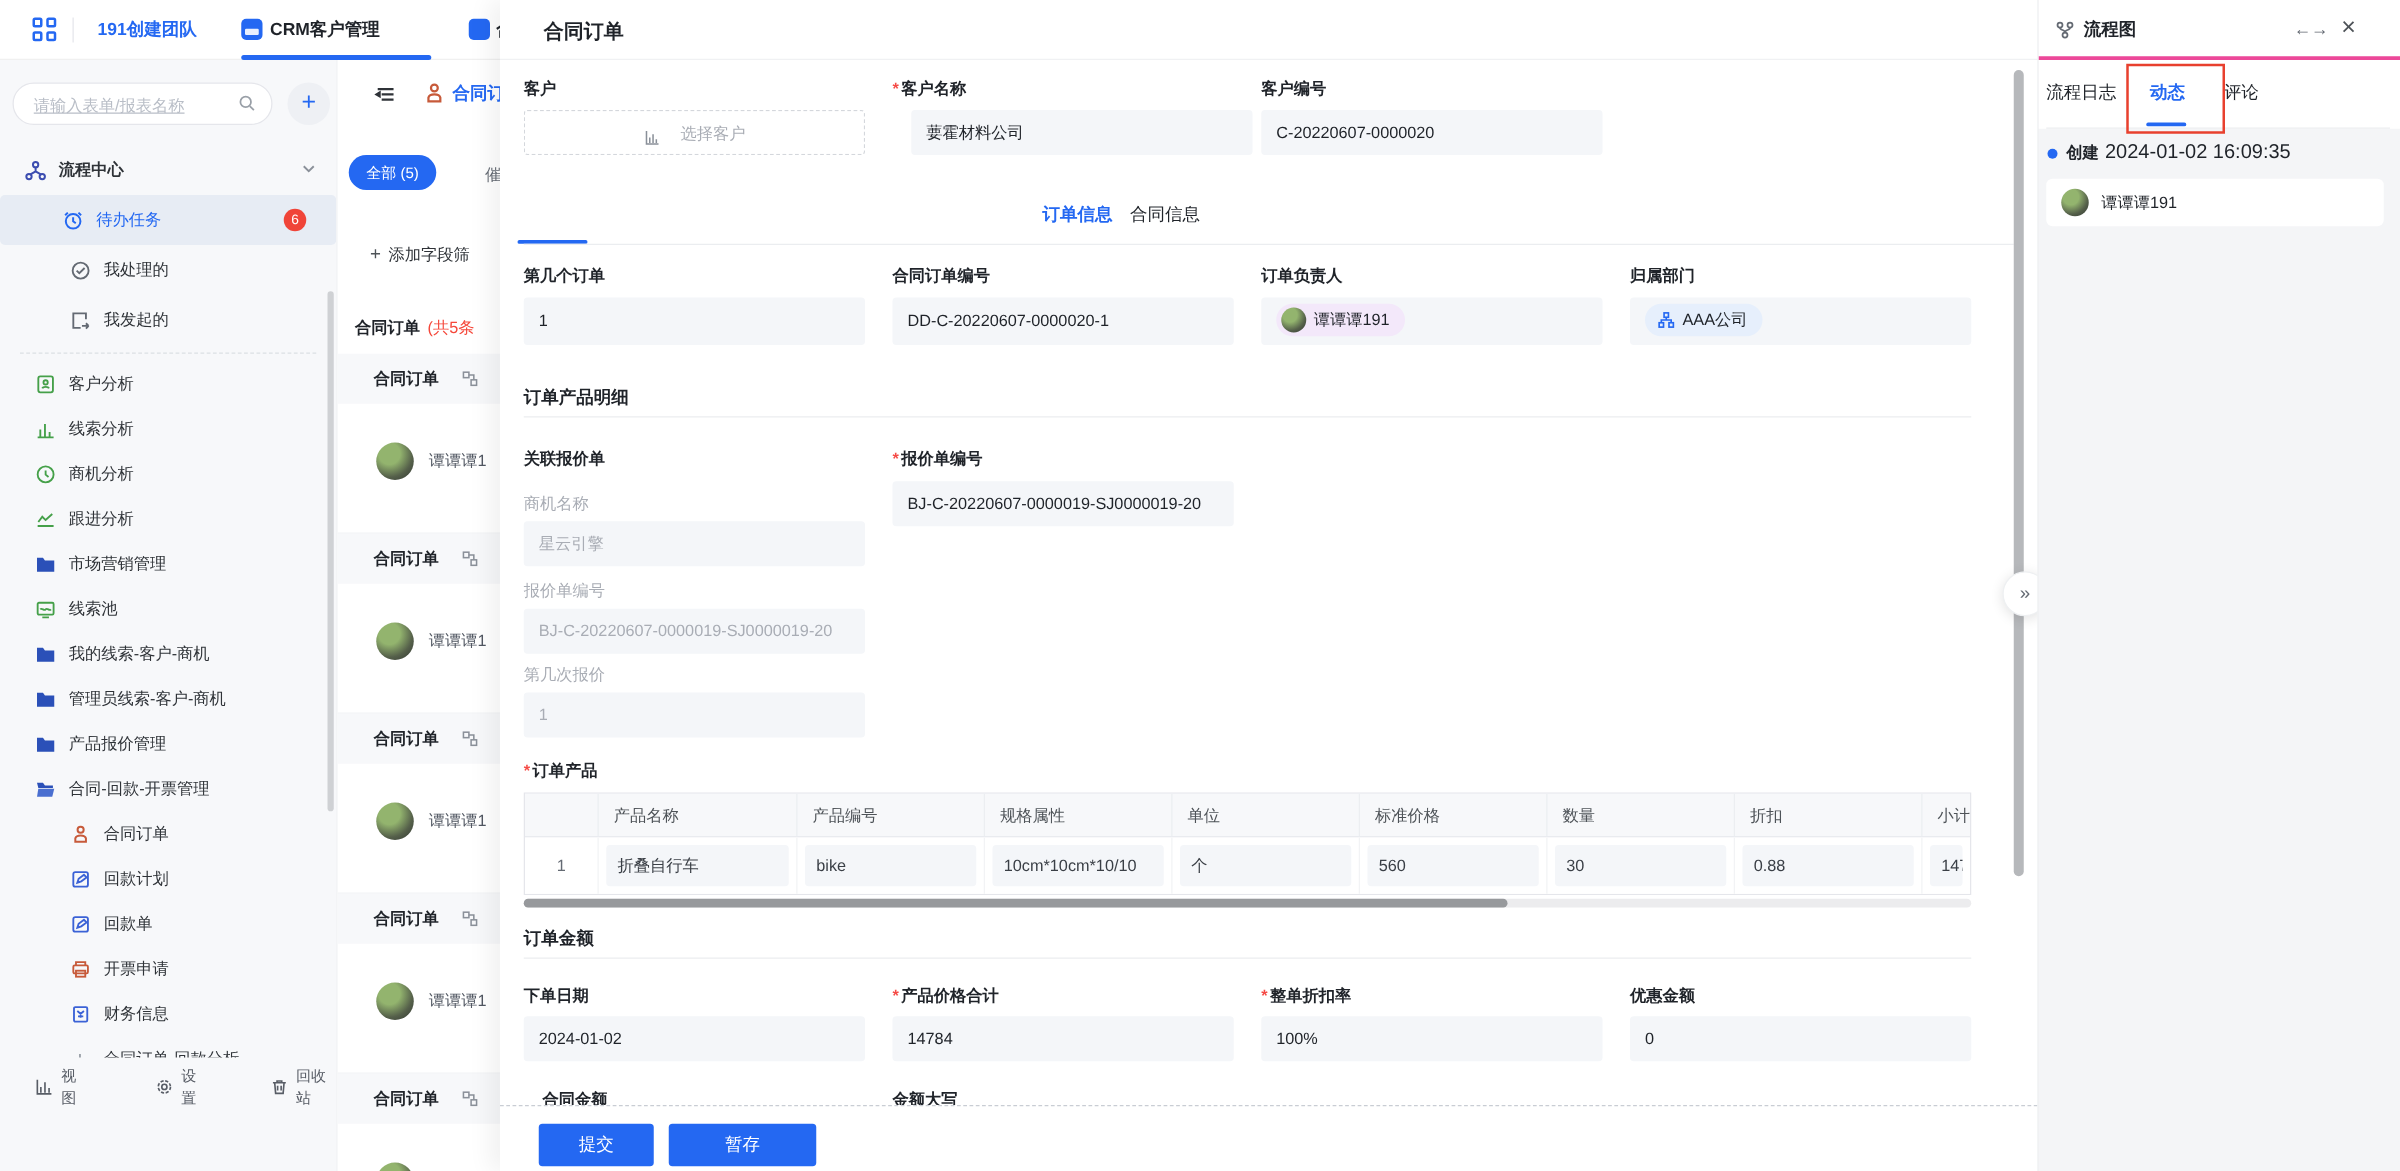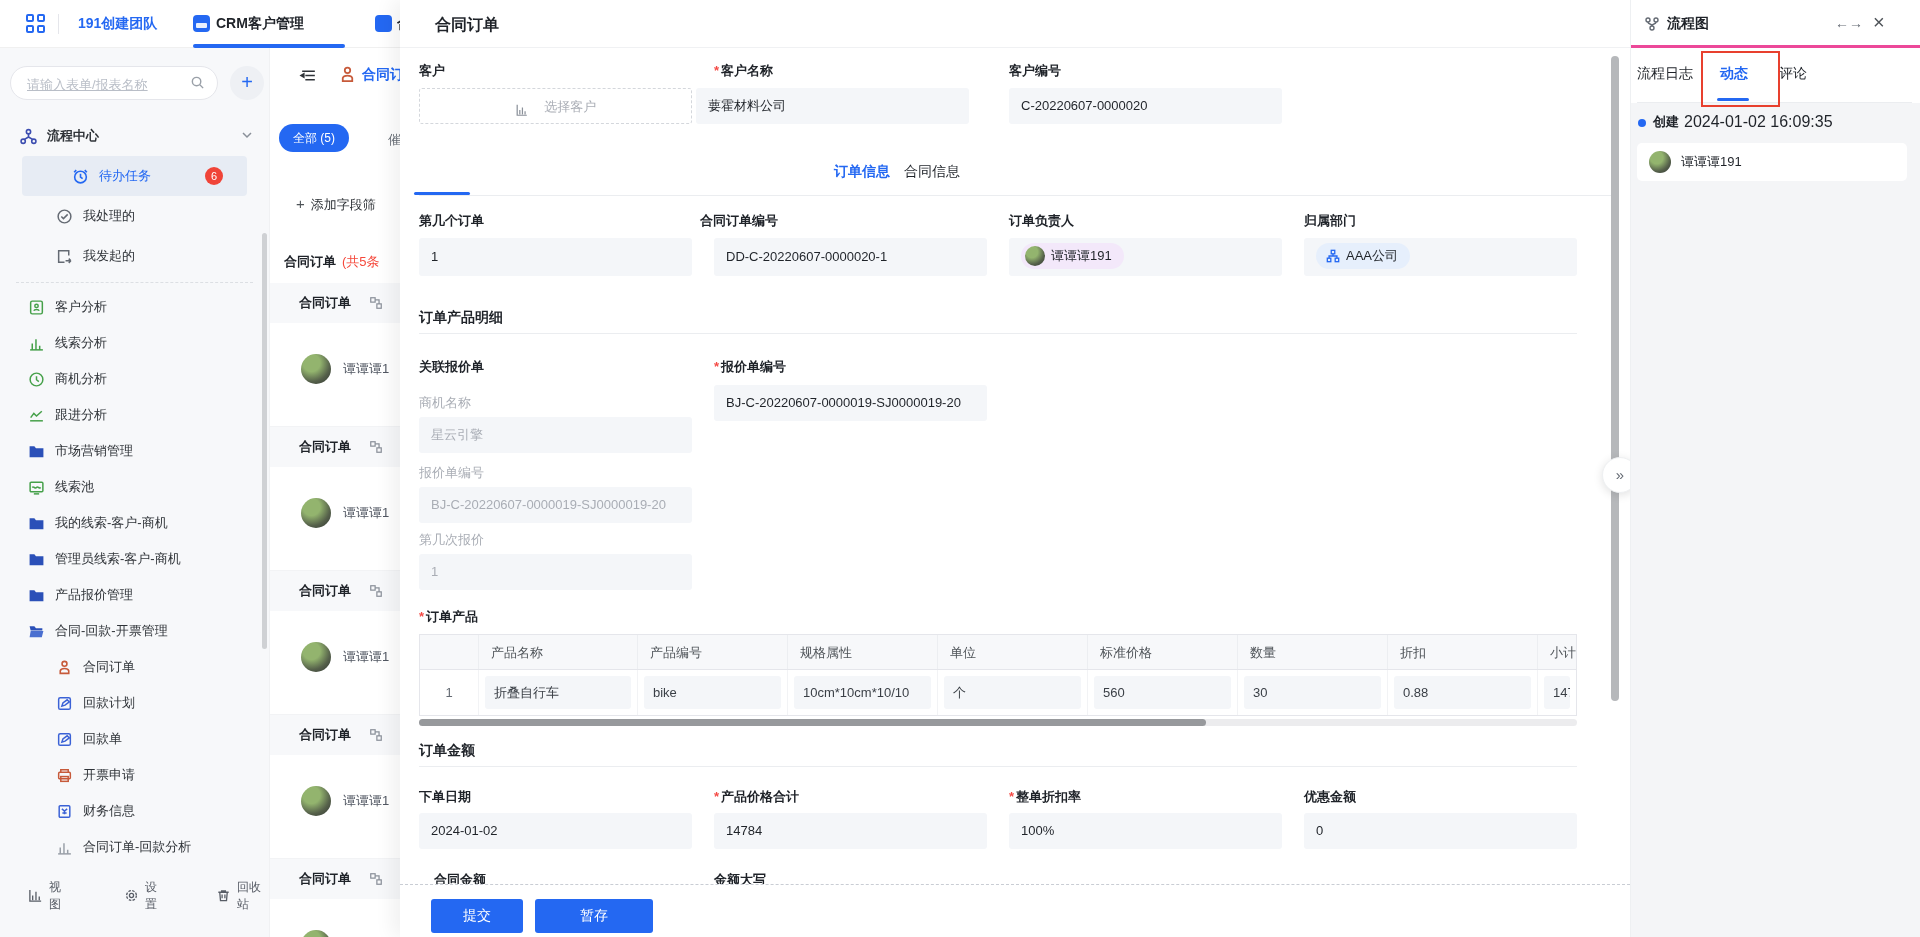--- a/index.html
+++ b/index.html
@@ -27,26 +27,26 @@
   .sb-search .ph { position:absolute; left:16px; top:9px; font-size:13px; color:#b9bec7;text-decoration:underline; }
   .sb-search .mag { position:absolute; right:12px; top:8px; }
   .sb-plus { left:230px; top:18px; width:34px; height:34px; border-radius:50%; background:#eef0f4; text-align:center; line-height:32px; font-size:20px; color:#2468f2; }
   #side-menu { left:0; top:68px; width:269px; }
   .side-item { position:relative; height:36px; display:flex; align-items:center; font-size:13px; color:#2f3338; cursor:pointer; }
   .side-item.lv0 { padding-left:28px; }
   .side-item.grp { height:40px; padding-left:20px; font-weight:600; }
   .side-item.lv1 { height:40px; padding-left:56px; }
   .side-item.lv1b { padding-left:56px; }
   .side-item .si-icon { width:17px; height:17px; margin-right:10px; display:inline-flex; }
-  .side-item.active { background:#e7ecf4; color:#2468f2; border-radius:4px; margin:0 22px; }
+  .side-item.active { background:#e7ecf4; color:#2468f2; border-radius:4px; margin:0 0; }
   .side-item.active.lv1 { padding-left:50px; }
   .badge { position:absolute; right:24px; top:11px; min-width:18px; height:18px; border-radius:9px; background:#f04438; color:#fff; font-size:11px; text-align:center; line-height:18px; padding:0 4px; }
   .grp-chev { position:absolute; right:16px; top:13px; }
   .sb-divider { margin:6px 16px; border-top:1px dashed #dcdfe3; height:1px; }
-  #sb-footer { left:0; top:824px; width:269px; height:47px; background:#f7f8fa; display:flex; }
+  #sb-footer { left:0; top:798px; width:269px; height:47px; background:#f7f8fa; display:flex; }
   .sbf-item { display:flex; align-items:center; gap:6px; font-size:12px; color:#585d66; margin-left:28px; }
   .sbf-item:nth-child(2){ margin-left:54px; } .sbf-item:nth-child(3){ margin-left:50px; }
   .sb-scrollbar { left:262px; top:185px; width:5px; height:416px; background:#cfd1d4; border-radius:3px; }
 
   
   #listpanel { left:269px; top:48px; width:131px; height:889px; background:#fff; border-left:1px solid #f0f1f3; overflow:hidden; }
   .lp-filter { position:absolute; left:29px; top:18px; }
   .lp-stamp { position:absolute; left:68px; top:17px; }
   .lp-title { position:absolute; left:92px; top:18px; font-size:14px; color:#2468f2; font-weight:600; white-space:nowrap; }
   .lp-pill { position:absolute; left:9px; top:76px; height:28px; border-radius:14px; background:#2468f2; color:#fff; font-size:12px; line-height:28px; padding:0 14px; white-space:nowrap; }
@@ -493,32 +493,32 @@
 
     <div class="lbl" style="left:19px; top:62px;">客户</div>
     <div class="box dashed" style="left:19px; top:88px;">
       <span class="ic"><svg class="ic" style="display:inline" width="14" height="14" viewBox="0 0 16 16" fill="none" stroke="#8a9099" stroke-width="1.4">
             <path d="M2.5 2v12h11"></path>
             <path d="M5.5 13V8M8.5 13V5M11.5 13V9.5"></path>
           </svg></span>
       <span>选择客户</span>
     </div>
     <div class="lbl req" style="left:314px; top:62px;">客户名称</div>
-    <div class="box" style="left:296px; top:88px;">葽霍材料公司</div>
+    <div class="box" style="left:329px; top:88px;">葽霍材料公司</div>
     <div class="lbl" style="left:609px; top:62px;">客户编号</div>
     <div class="box" style="left:609px; top:88px;">C-20220607-0000020</div>
 
     <div class="md-tab on" style="left:434px;">订单信息</div>
     <div class="md-tab" style="left:504px;">合同信息</div>
     <div class="md-tab-underline" style="left:14px; top:192px; position:absolute;"></div>
     <div class="md-tabline"></div>
 
     <div class="lbl" style="left:19px; top:212px;">第几个订单</div>
     <div class="box" style="left:19px; top:238px; height:38px; line-height:38px;">1</div>
-    <div class="lbl" style="left:300px; top:212px;text-align:center;">合同订单编号</div>
+    <div class="lbl" style="left:314px; top:212px;text-align:center;">合同订单编号</div>
     <div class="box" style="left:314px; top:238px; height:38px; line-height:38px;">DD-C-20220607-0000020-1</div>
     <div class="lbl" style="left:609px; top:212px;">订单负责人</div>
     <div class="box" style="left:609px; top:238px; height:38px;">
       <span class="pill owner">
           <span class="avatar"></span>
           <span>谭谭谭191</span>
         </span>
     </div>
     <div class="lbl" style="left:904px; top:212px;">归属部门</div>
     <div class="box" style="left:904px; top:238px; height:38px;">

